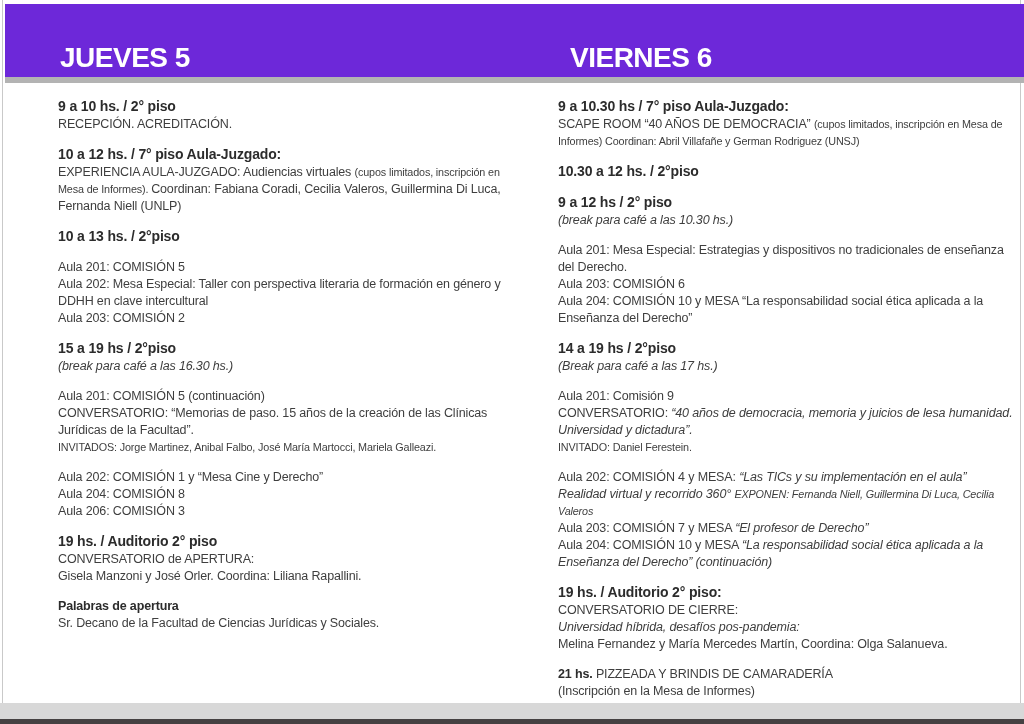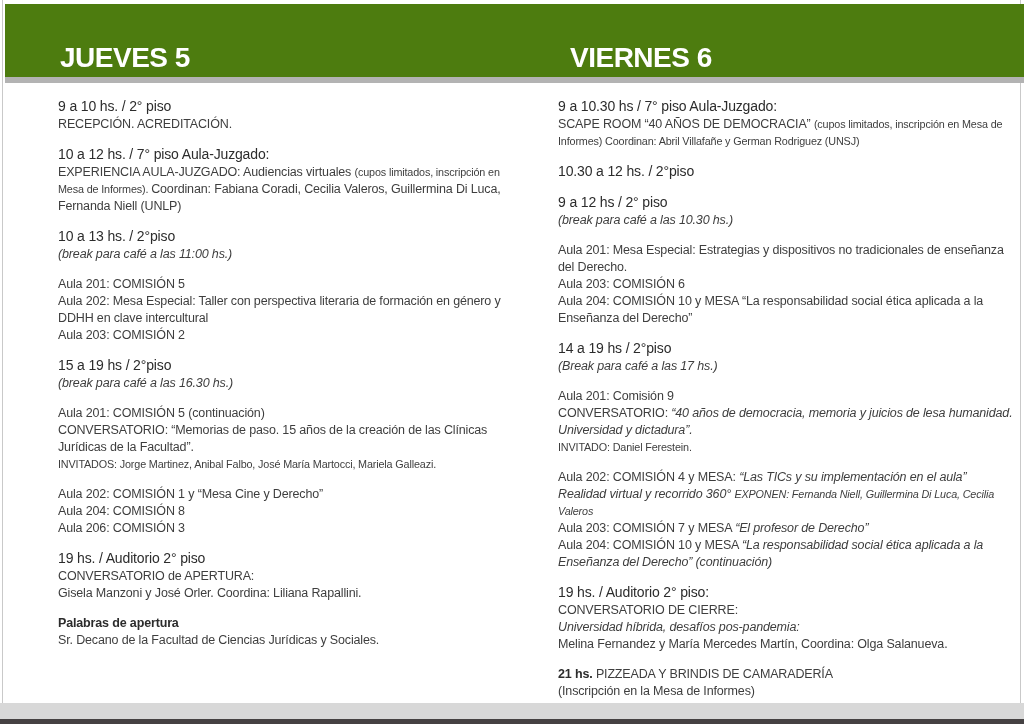--- a/index.html
+++ b/index.html
@@ -6,21 +6,21 @@
   body{
     width:1024px;height:724px;position:relative;overflow:hidden;
     background:#ffffff;
     font-family:"Liberation Sans","DejaVu Sans",sans-serif;
   }
   .edge-line{position:absolute;top:0;bottom:5px;width:1px;background:#c9c9c9;}
   .edge-left{left:2px;}
   .edge-right{left:1020px;}
   .header-bar{
     position:absolute;top:4px;left:5px;right:0;height:73px;
-    background:#4d7c0f;
+    background:#6d28d9;
   }
   .day-title{
     position:absolute;bottom:5px;line-height:1;
     color:#ffffff;font-weight:700;font-size:28px;letter-spacing:-0.5px;
     white-space:nowrap;
   }
   .day-title.left{left:55px;}
   .day-title.right{left:565px;}
   .header-stripe{
     position:absolute;top:77px;left:5px;right:0;height:6px;background:#b3b3b3;
@@ -29,21 +29,21 @@
   .footer-dark{position:absolute;left:0;right:0;top:719px;height:5px;background:#454142;}
   .col{
     position:absolute;top:98px;
     color:#3e3e3e;font-size:12.5px;line-height:17px;letter-spacing:-0.15px;
   }
   .col-0{left:58px;width:444px;}
   .col-1{left:558px;width:458px;}
   .section{margin:0 0 13px 0;}
   .para{margin:0;}
   .r{}
-  .b{font-weight:400;font-size:14px;color:#2c2c2c;}
+  .b{font-weight:700;font-size:14px;color:#2c2c2c;}
   .b2{font-weight:700;color:#2c2c2c;}
   .i{font-style:italic;text-align:center;}
   .s{font-size:10.8px;}
   .is{font-size:10.8px;font-style:italic;}
 </style>
 </head>
 <body>
 
 <div class="edge-line edge-left"></div>
 <div class="edge-line edge-right"></div>
@@ -58,21 +58,20 @@
     <div class="section">
       <p class="para"><span class="b">9 a 10 hs. / 2° piso</span></p>
       <p class="para"><span class="r">RECEPCIÓN. ACREDITACIÓN.</span></p>
     </div>
     <div class="section">
       <p class="para"><span class="b">10 a 12 hs. / 7° piso Aula-Juzgado:</span></p>
       <p class="para"><span class="r">EXPERIENCIA AULA-JUZGADO: Audiencias virtuales </span><span class="s">(cupos limitados, inscripción en Mesa de Informes). </span><span class="r">Coordinan: Fabiana Coradi, Cecilia Valeros, Guillermina Di Luca, Fernanda Niell (UNLP)</span></p>
     </div>
     <div class="section">
       <p class="para"><span class="b">10 a 13 hs. / 2°piso</span></p>
-      <p class="para"><span class="i">(break para café a las 11:00 hs.)</span></p>
     </div>
     <div class="section">
       <p class="para"><span class="r">Aula 201: COMISIÓN 5</span></p>
       <p class="para"><span class="r">Aula 202: Mesa Especial: Taller con perspectiva literaria de formación en género y DDHH en clave intercultural</span></p>
       <p class="para"><span class="r">Aula 203: COMISIÓN 2</span></p>
     </div>
     <div class="section">
       <p class="para"><span class="b">15 a 19 hs / 2°piso</span></p>
       <p class="para"><span class="i">(break para café a las 16.30 hs.)</span></p>
     </div>

